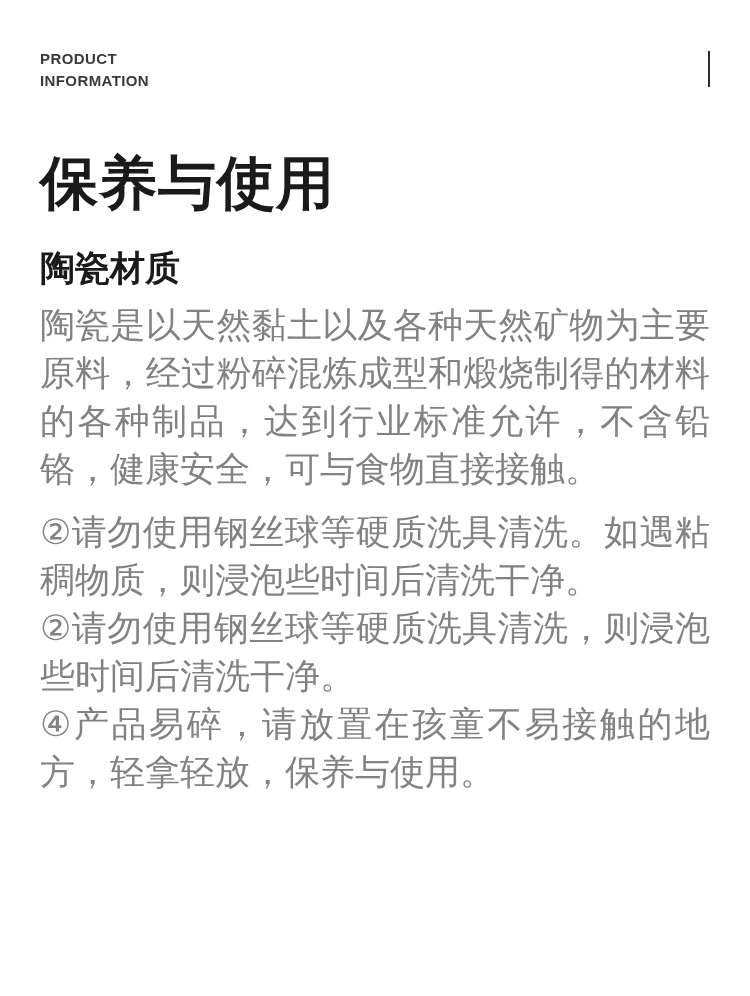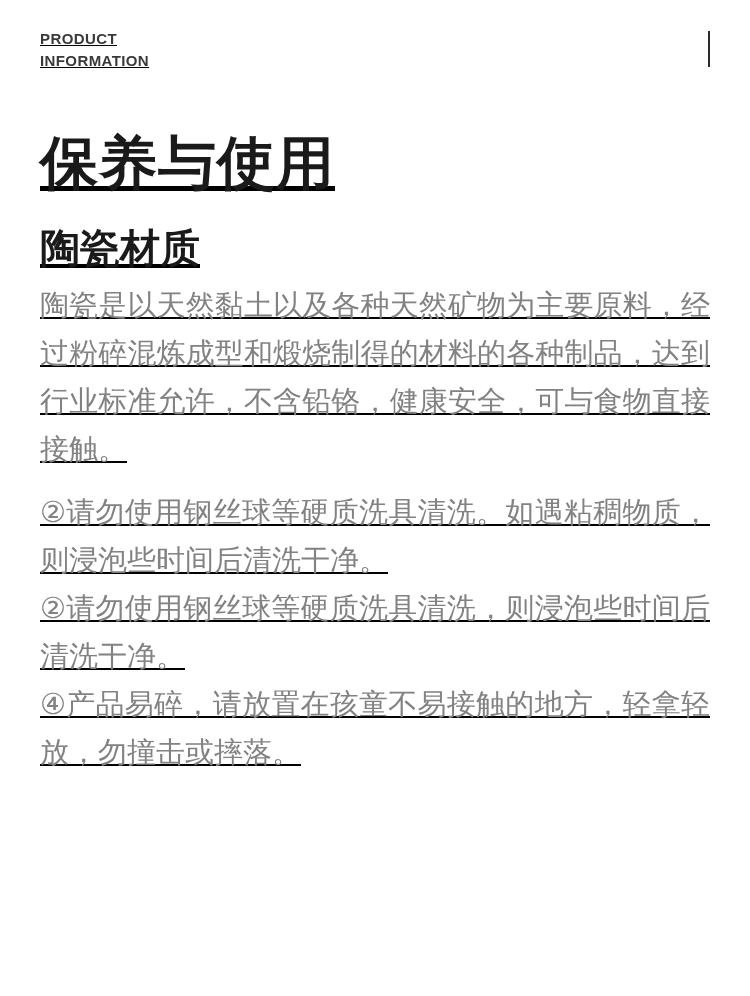--- a/index.html
+++ b/index.html
@@ -7,23 +7,22 @@
   body {
     width: 750px;
     height: 996px;
     font-family: "Liberation Sans", "DejaVu Sans", sans-serif;
     overflow: hidden;
   }
   .page {
     position: relative;
     width: 750px;
     height: 732px;
-    padding: 28px 40px 0 40px;
+    padding: 48px 40px 0 40px;
     background: #ffffff;
-    text-decoration: underline;
   }
   .header-row {
     display: flex;
     justify-content: space-between;
     align-items: flex-start;
   }
   .eyebrow {
     font-size: 15px;
     font-weight: 700;
     color: #3a3a3a;
@@ -38,29 +37,29 @@
   }
   .main-title {
     margin-top: 56px;
     font-size: 58px;
     line-height: 70px;
     font-weight: 700;
     color: #1a1a1a;
     letter-spacing: 1px;
   }
   .section-heading {
-    font-size: 40px;
+    font-size: 35px;
     line-height: 44px;
     font-weight: 700;
     color: #1a1a1a;
   }
   .heading-1 { margin-top: 28px; }
   .heading-2 { margin-top: 52px; }
   .body-text {
-    font-size: 29px;
+    font-size: 35px;
     line-height: 48px;
     color: #828282;
     text-align: justify;
   }
   .paragraph { margin-top: 11px; }
   .care-list { margin-top: 15px; }
   .care-list p { margin: 0; }
 </style>
 </head>
 <body>
@@ -76,16 +75,16 @@
   </div>
 
   <h1 class="main-title">保养与使用</h1>
 
   <h2 class="section-heading heading-1">陶瓷材质</h2>
   <p class="body-text paragraph">陶瓷是以天然黏土以及各种天然矿物为主要原料，经过粉碎混炼成型和煅烧制得的材料的各种制品，达到行业标准允许，不含铅铬，健康安全，可与食物直接接触。</p>
 
   <div class="body-text care-list">
     <p>②请勿使用钢丝球等硬质洗具清洗。如遇粘稠物质，则浸泡些时间后清洗干净。</p>
     <p>②请勿使用钢丝球等硬质洗具清洗，则浸泡些时间后清洗干净。</p>
-    <p>④产品易碎，请放置在孩童不易接触的地方，轻拿轻放，勿撞击或摔落。</p>
+    <p>④产品易碎，请放置在孩童不易接触的地方，轻拿轻放，保养与使用。</p>
   </div>
 
 </div>
 
 </body></html>

